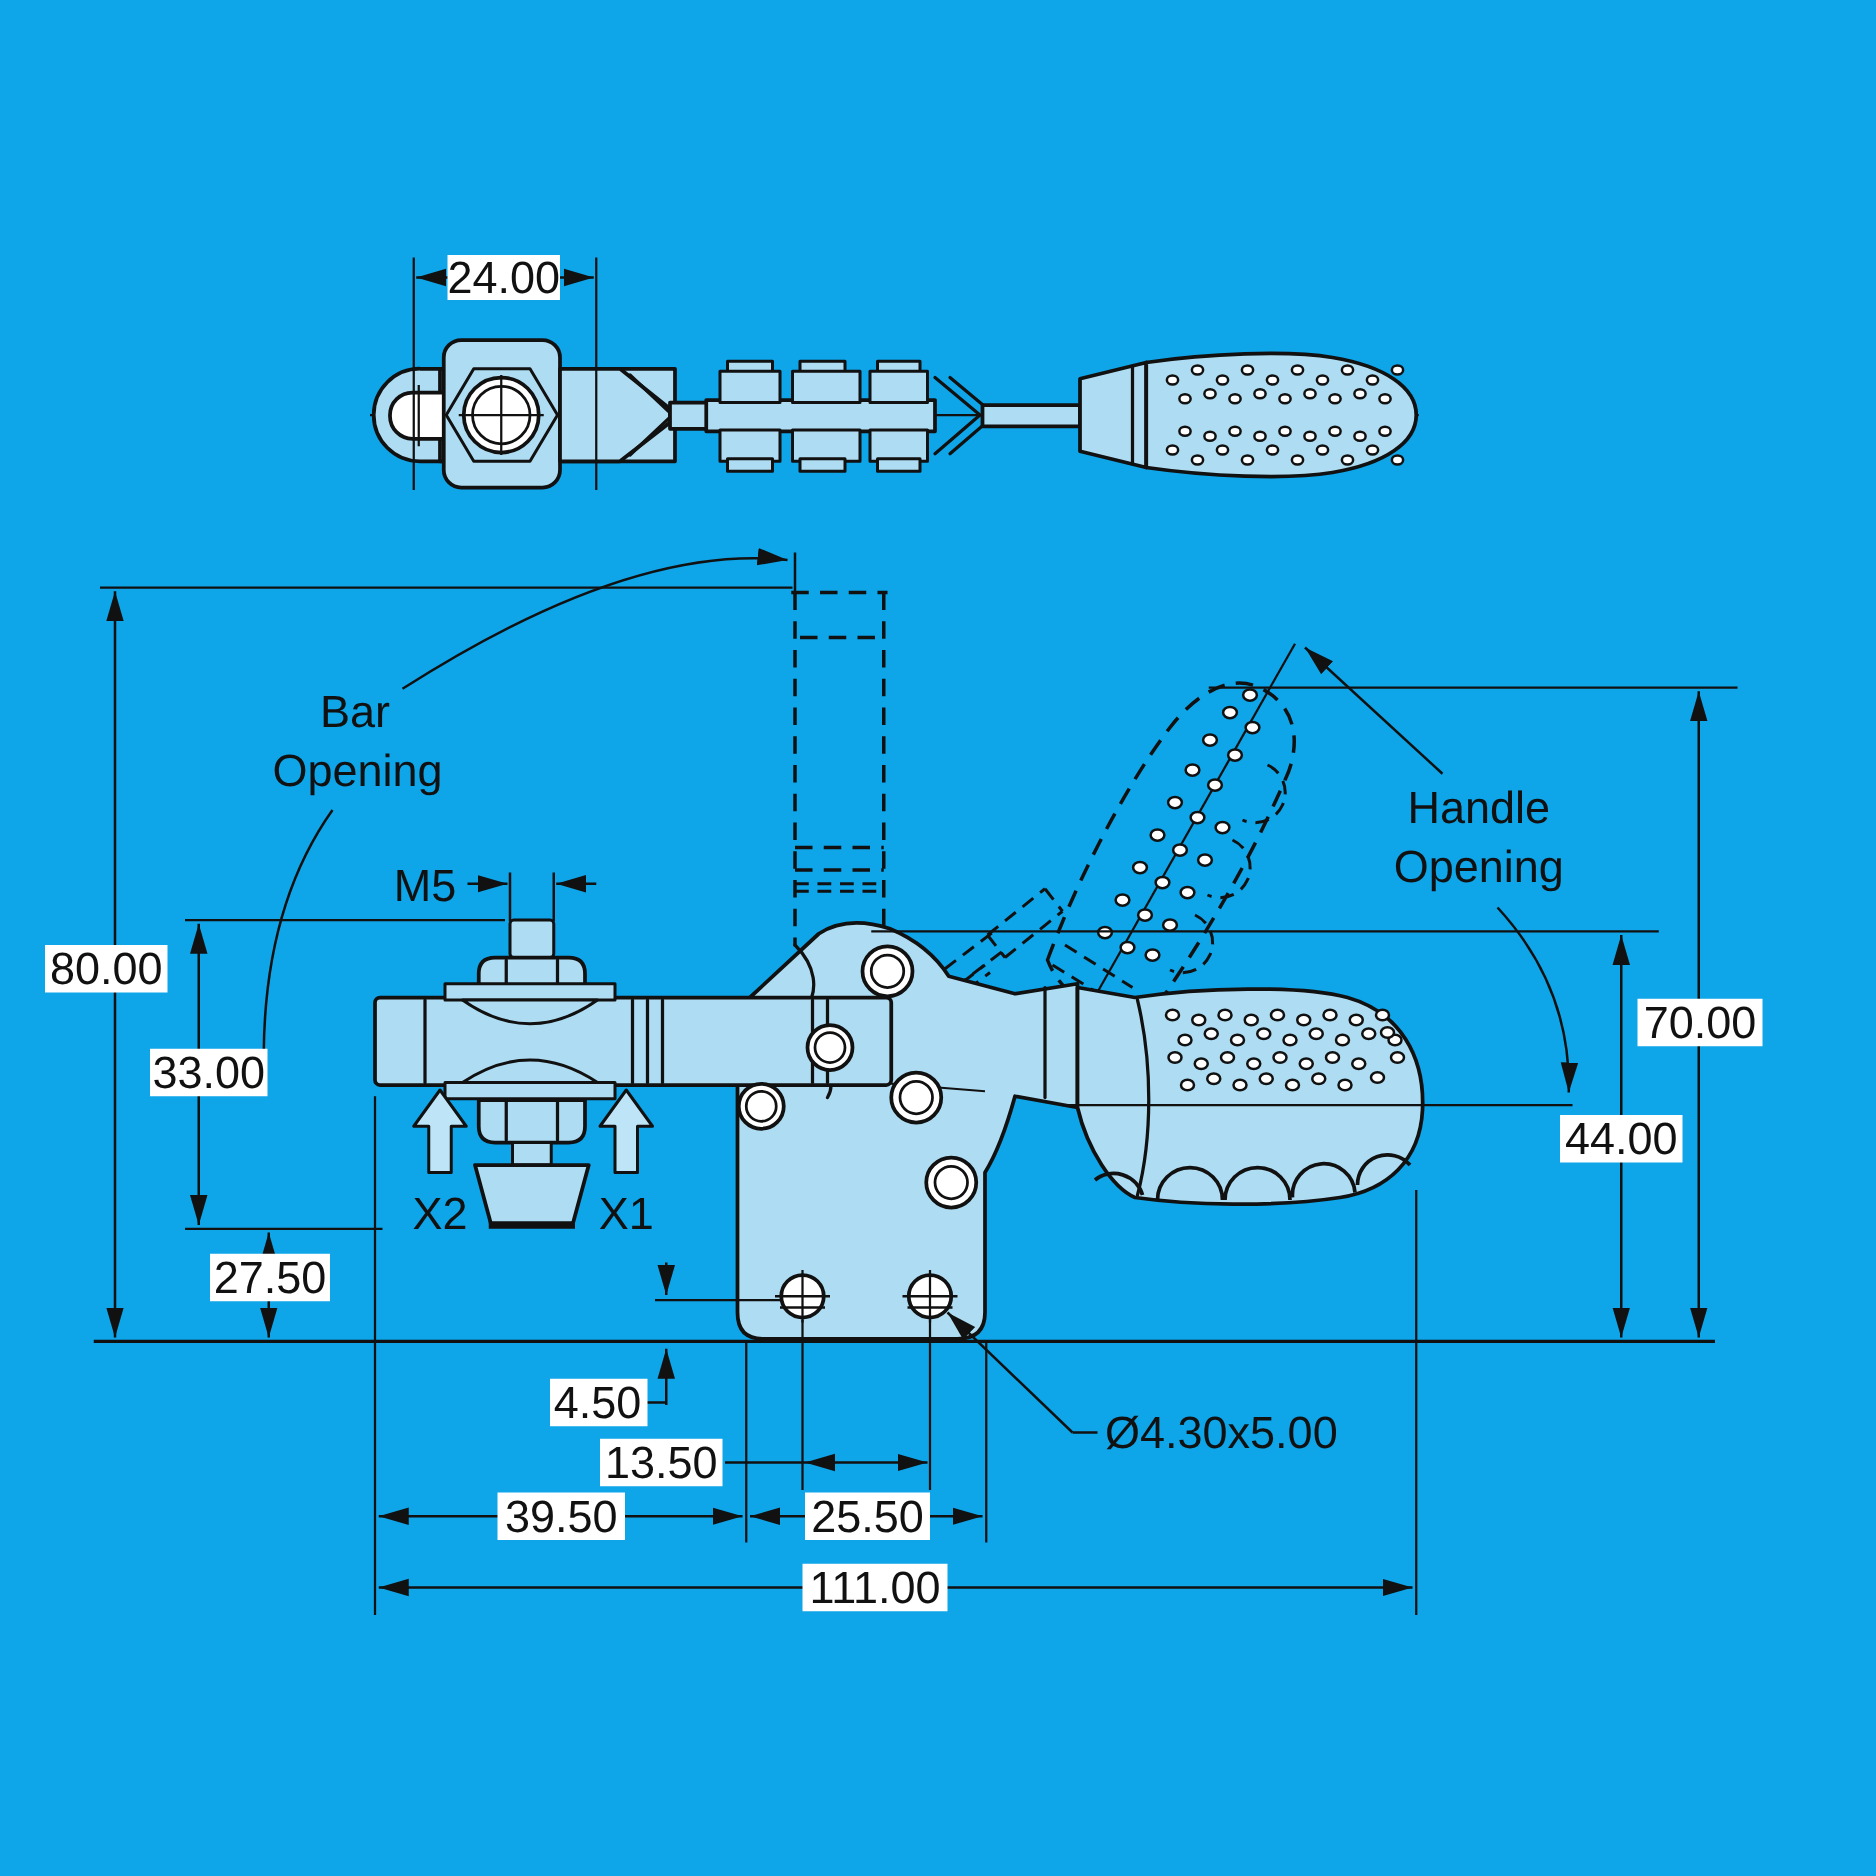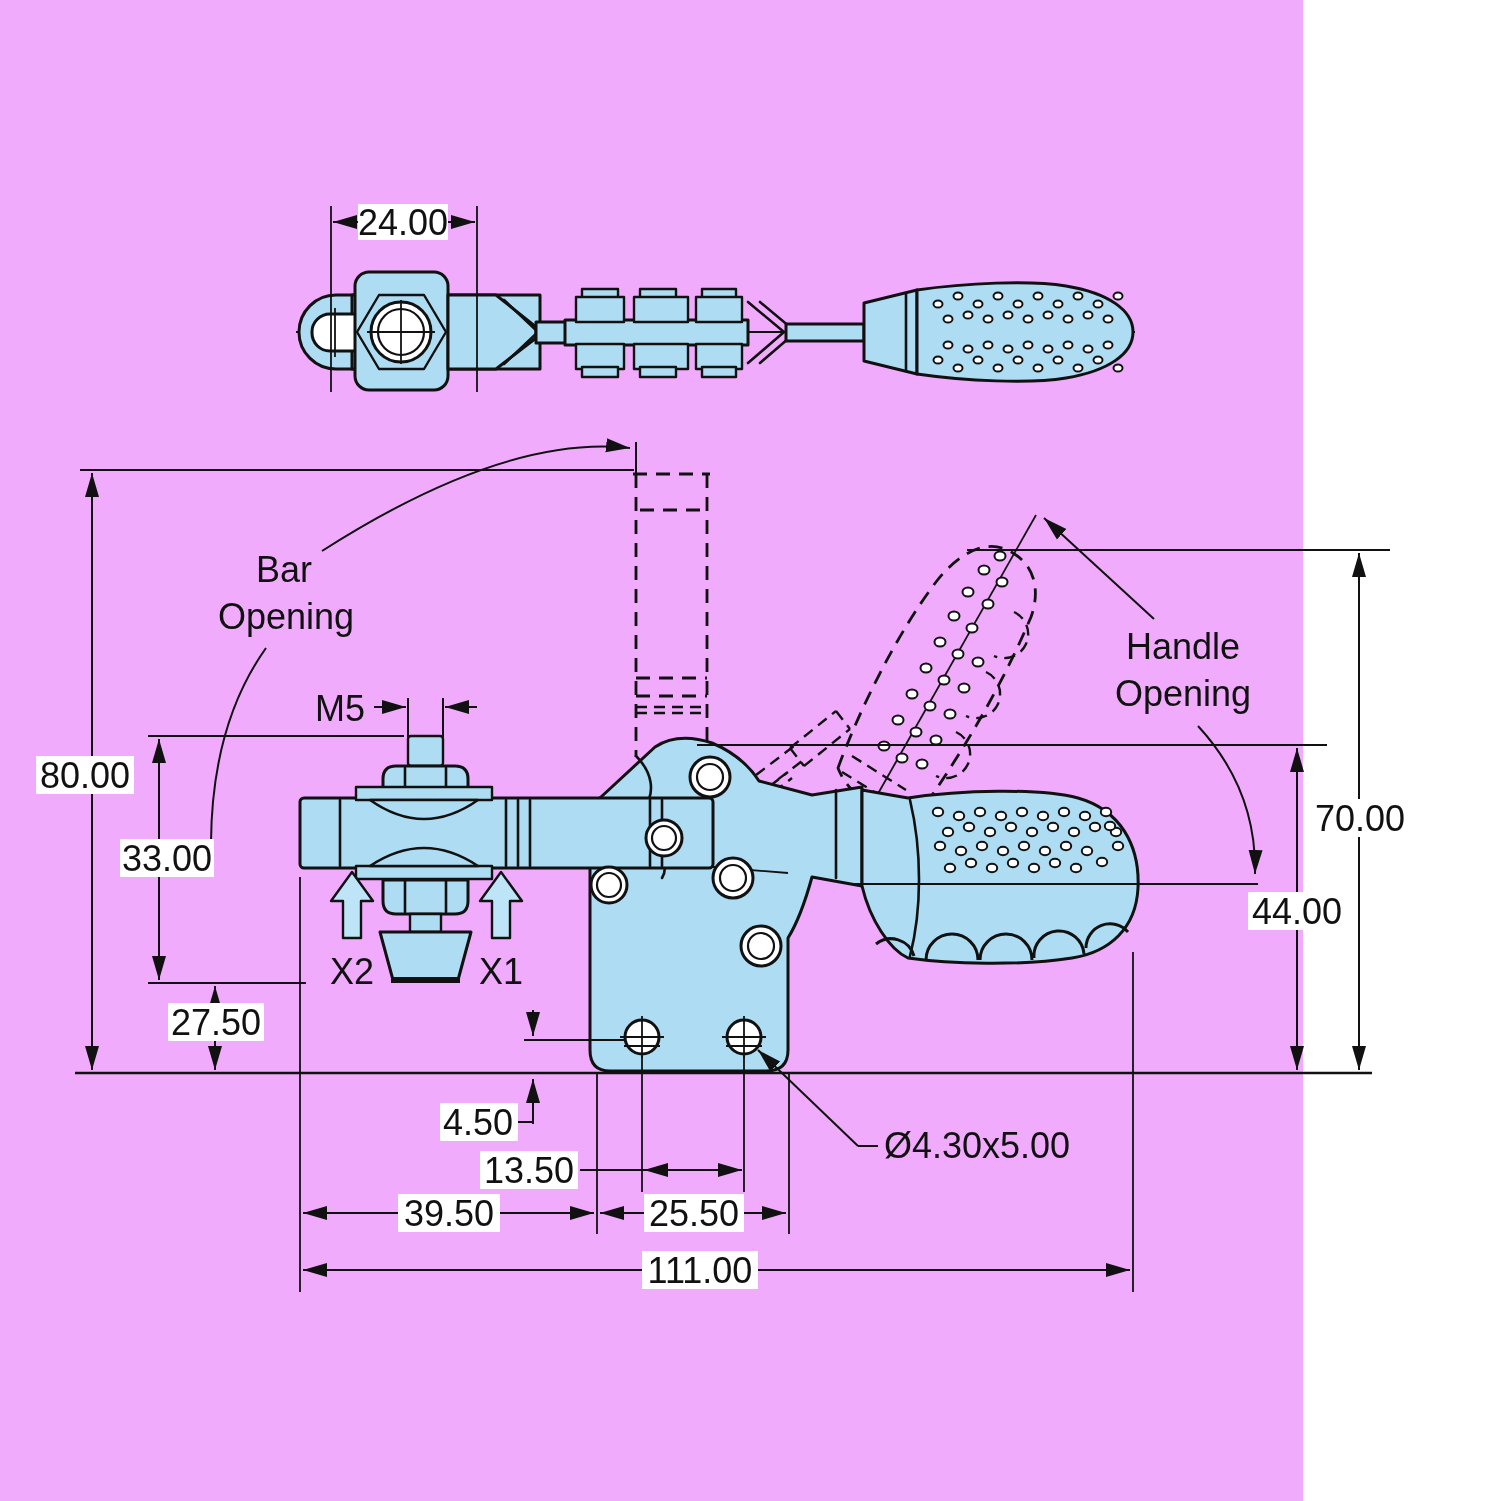--- a/index.html
+++ b/index.html
@@ -1,16 +1,16 @@
 <!DOCTYPE html>
 <html><head>
 <meta charset="utf-8">
 <style>
   html,body{margin:0;padding:0;background:#fff;}
-  .stage{width:1303px;height:1501px;position:relative;background:#f0abfc;
+  .stage{width:1501px;height:1501px;position:relative;background:#0ea5e9;
          font-family:"Liberation Sans", sans-serif;}
   svg{display:block;}
   .part{fill:#AEDCF2;stroke:#111;stroke-width:3;stroke-linejoin:round;}
   .partthin{fill:#AEDCF2;stroke:#111;stroke-width:2.4;stroke-linejoin:round;}
   .arrowblue{fill:#BEE4F7;stroke:#111;stroke-width:2.4;stroke-linejoin:round;}
   .ln{stroke:#111;stroke-width:2.6;fill:none;stroke-linecap:round;}
   .ln3{stroke:#111;stroke-width:3;fill:none;}
   .thin{stroke:#111;stroke-width:1.8;fill:none;}
   .dim{stroke:#111;stroke-width:2;fill:none;}
   .dash{stroke:#111;stroke-width:2.8;fill:none;stroke-dasharray:14 9;}

